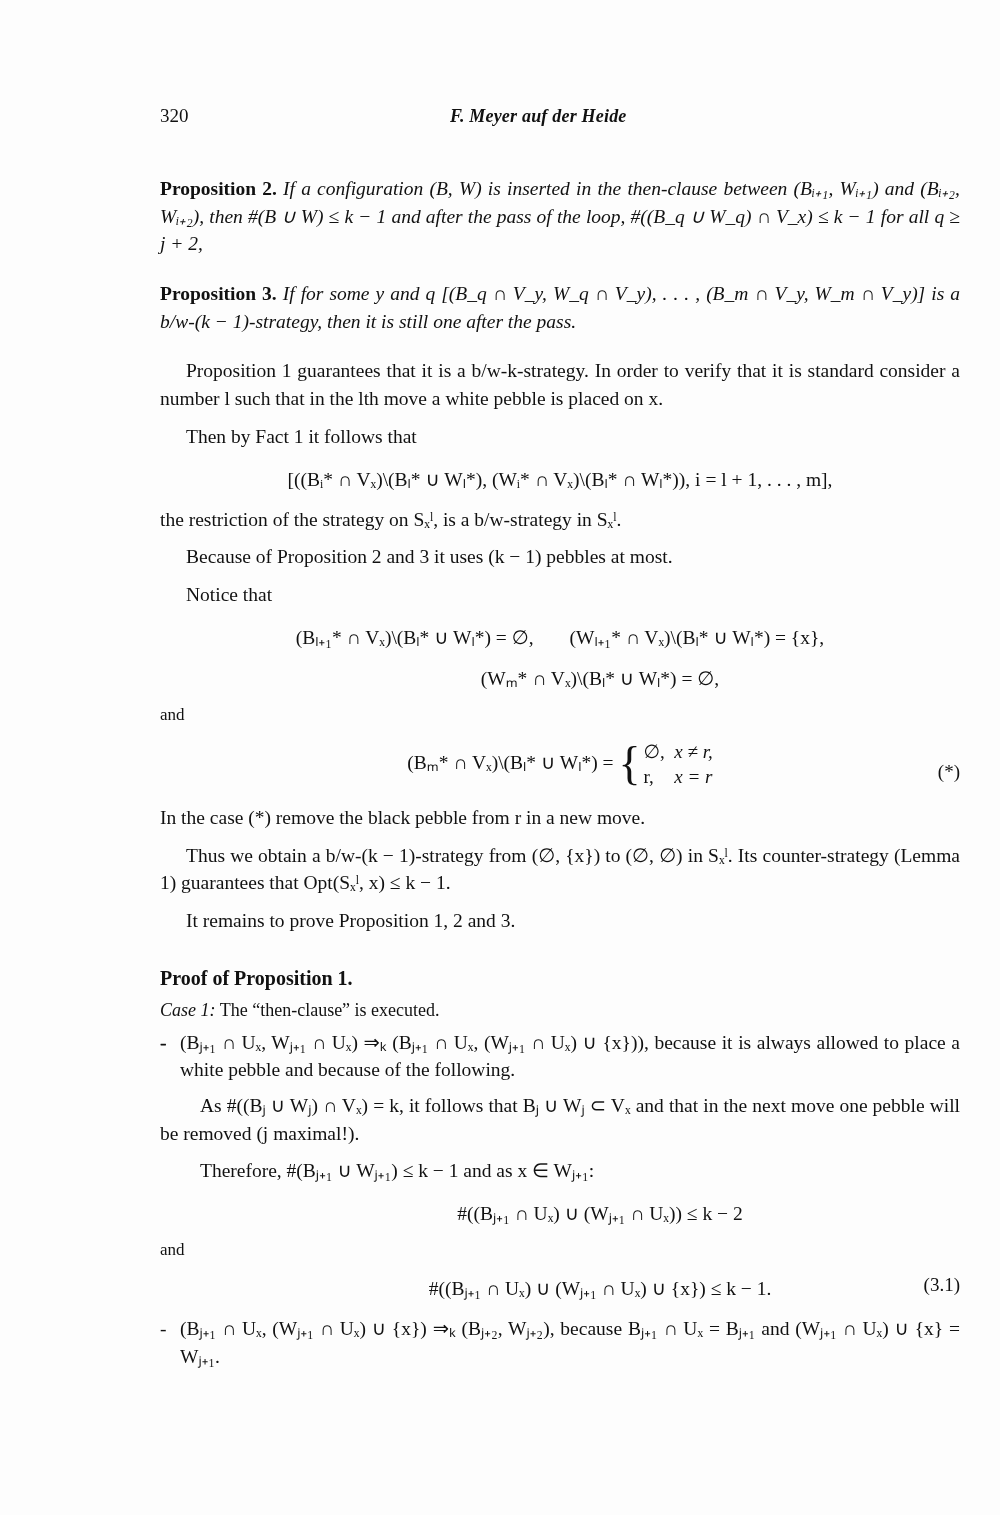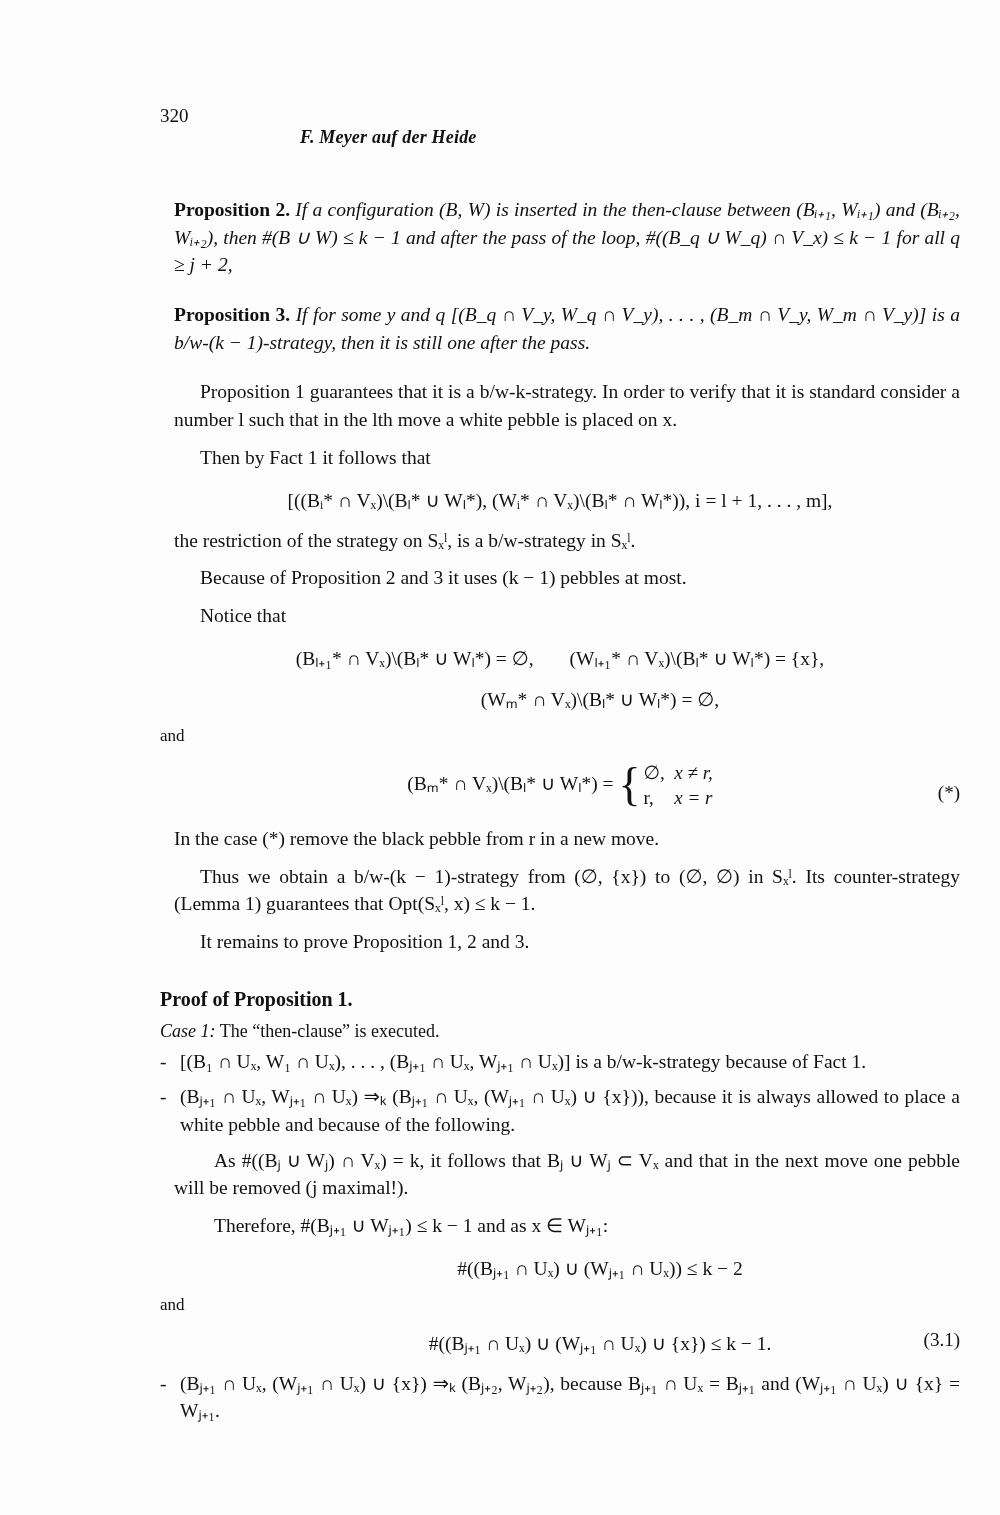--- a/index.html
+++ b/index.html
@@ -25,37 +25,36 @@
     position: absolute;
     left: 160px;
     top: 105px;
     width: 800px;
   }
   .header-row {
     display: flex;
     align-items: baseline;
     font-size: 19px;
     margin-bottom: 48px;
-    flex-direction: column;
   }
   .page-num {
     width: 150px;
     text-align: left;
   }
   .running-head {
     flex: 1;
     text-align: left;
     font-style: italic;
     font-weight: bold;
     font-size: 18px;
     letter-spacing: 0.2px;
     padding-left: 140px;
   }
   p {
-    margin: 0 0 10px 14px;
+    margin: 0 0 10px 0;
     font-size: 19.5px;
     line-height: 1.42;
     text-align: justify;
   }
   .prop {
     margin-bottom: 22px;
     text-align: justify;
   }
   .prop b {
     font-weight: bold;
@@ -212,21 +211,20 @@
     <div class="section-head">Proof of Proposition 1.</div>
 
     <div class="case-line">
       <span class="it">Case 1:</span>
       <span>The “then-clause” is executed.</span>
     </div>
 
     <ul class="dashlist">
       <li>
         <span class="dash">-</span>
-        <span>[(B₁ ∩ Uₓ, W₁ ∩ Uₓ), . . . , (Bⱼ₊₁ ∩ Uₓ, Wⱼ₊₁ ∩ Uₓ)] is a b/w-k-strategy because of Fact 1.</span>
       </li>
       <li>
         <span class="dash">-</span>
         <span>(Bⱼ₊₁ ∩ Uₓ, Wⱼ₊₁ ∩ Uₓ) ⇒ₖ (Bⱼ₊₁ ∩ Uₓ, (Wⱼ₊₁ ∩ Uₓ) ∪ {x})), because it is always allowed to place a white pebble and because of the following.</span>
       </li>
     </ul>
 
     <p class="indent" style="text-indent:40px;">As #((Bⱼ ∪ Wⱼ) ∩ Vₓ) = k, it follows that Bⱼ ∪ Wⱼ ⊂ Vₓ and that in the next move one pebble will be removed (j maximal!).</p>
 
     <p class="indent" style="text-indent:40px;">Therefore, #(Bⱼ₊₁ ∪ Wⱼ₊₁) ≤ k − 1 and as x ∈ Wⱼ₊₁:</p>

